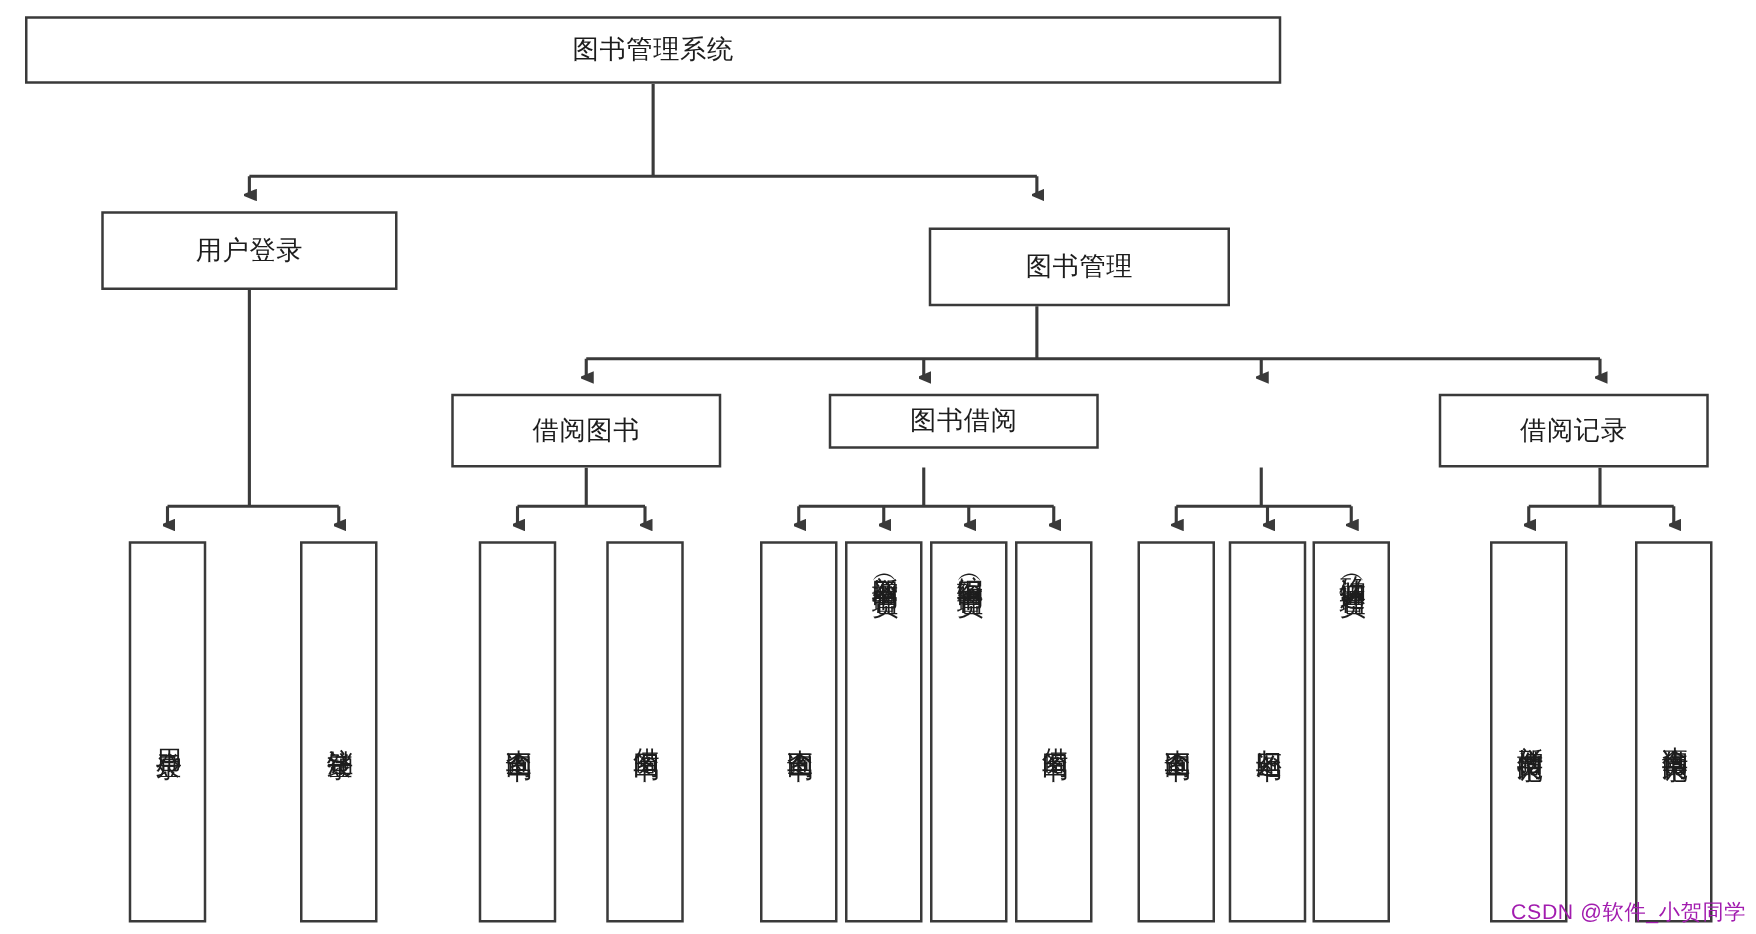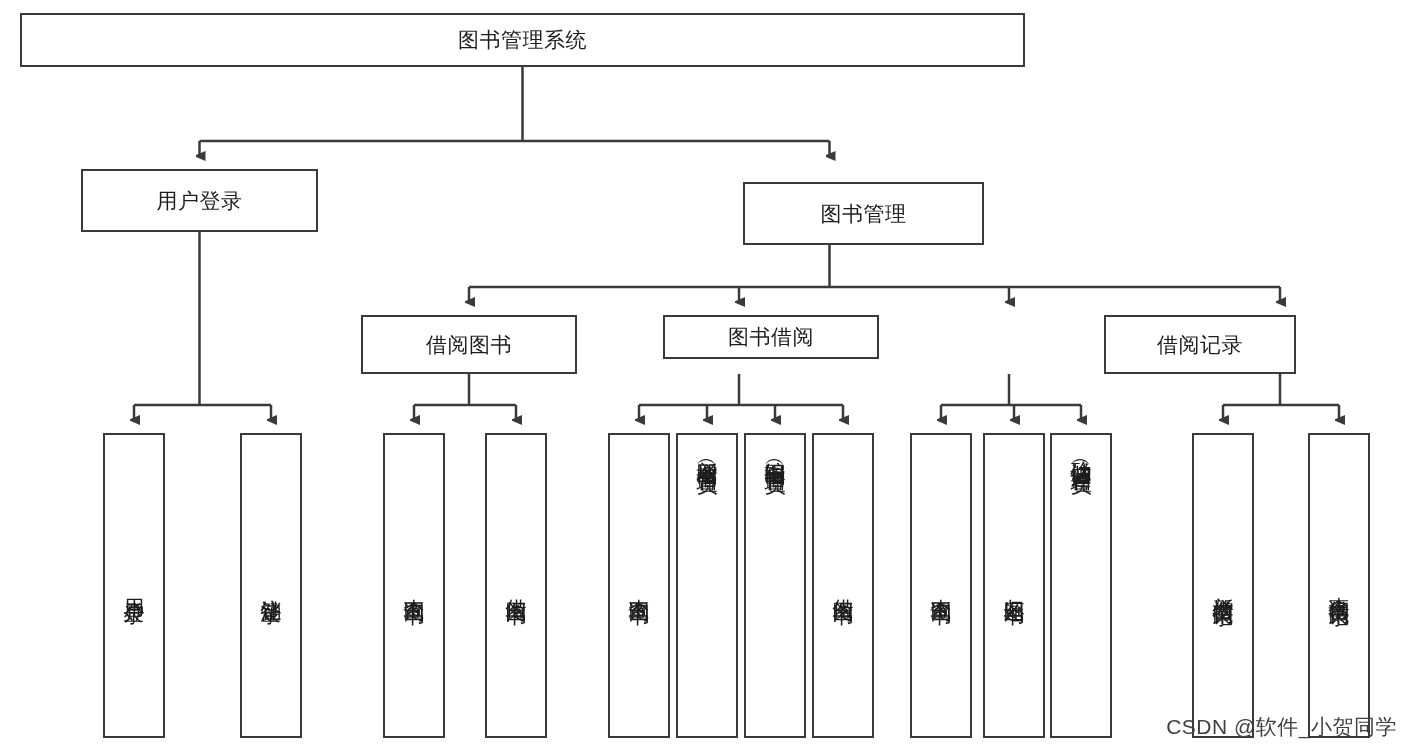--- a/index.html
+++ b/index.html
@@ -58,22 +58,22 @@
     white-space: nowrap;
   }
   .node.leaf.centered {
     align-items: center;
     padding-top: 0;
   }
   .watermark {
     position: absolute;
     right: 8px;
     bottom: 6px;
-    font-size: 21px;
-    color: #404040;
+    font-size: 17px;
+    color: #a21caf;
     letter-spacing: 0.5px;
     z-index: 5;
     white-space: nowrap;
     pointer-events: none;
   }
 </style>
 </head>
 <body>
 
 <div id="canvas">
@@ -130,21 +130,21 @@
     </div>
     <div class="node" style="left: 711px; top: 182px; width: 241px; height: 63px; margin-left: 32px;">
       <span class="label">图书管理</span>
     </div>
     <div class="node" style="left: 361px; top: 315px; width: 216px; height: 59px;">
       <span class="label">借阅图书</span>
     </div>
     <div class="node" style="left: 663px; top: 315px; width: 216px; height: 44px;">
       <span class="label">图书借阅</span>
     </div>
-    <div class="node" style="left: 1104px; top: 315px; width: 192px; height: 59px;">
+    <div class="node" style="left: 1151px; top: 315px; width: 216px; height: 59px;">
       <span class="label">借阅记录</span>
     </div>
     <div class="node leaf centered" style="left: 103px; top: 433px; width: 62px; height: 305px;">
       <span class="label">用户登录</span>
     </div>
     <div class="node leaf centered" style="left: 240px; top: 433px; width: 62px; height: 305px;">
       <span class="label">注销登录</span>
     </div>
     <div class="node leaf centered" style="left: 383px; top: 433px; width: 62px; height: 305px;">
       <span class="label">查询图书</span>

